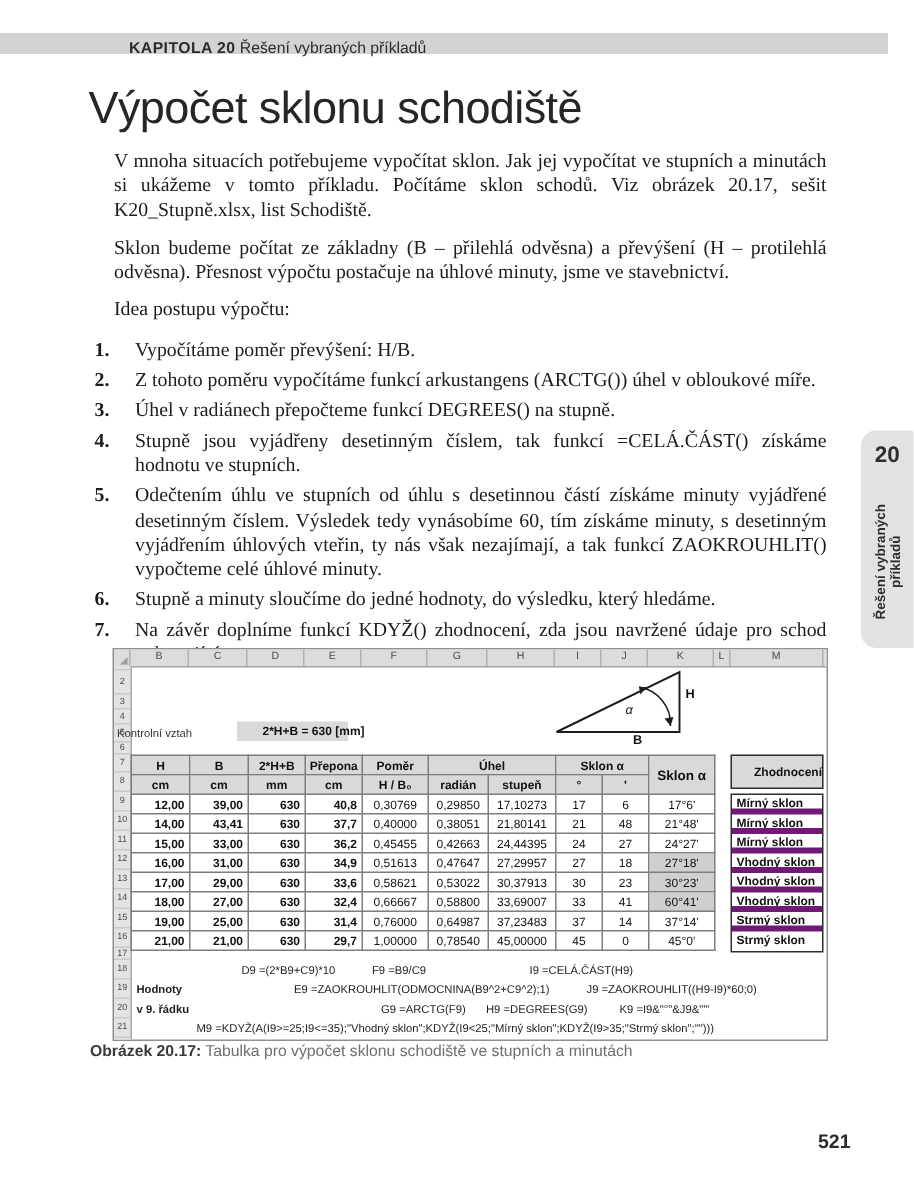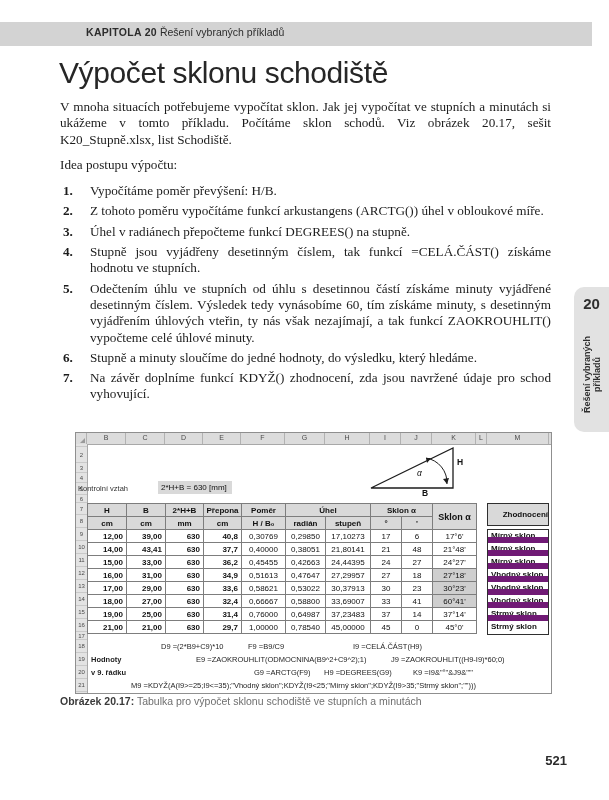--- a/index.html
+++ b/index.html
@@ -1,29 +1,29 @@
 <!DOCTYPE html>
 <html><head>
 <meta charset="utf-8">
 <style>
   html,body{margin:0;padding:0;}
   body{width:609px;height:800px;position:relative;background:#ffffff;overflow:hidden;
        font-family:"Liberation Sans",sans-serif;color:#222;}
 
   
-  .band{position:absolute;left:0;top:22px;width:592px;height:24px;background:#d3d3d3;}
+  .band{position:absolute;left:0;top:22px;width:592px;height:14px;background:#d3d3d3;}
   .band-inner{position:absolute;left:86px;top:0;height:20px;line-height:20px;font-size:10.5px;color:#2c2c2c;}
   .band-inner b{letter-spacing:.3px;}
 
   
   .page-title{position:absolute;left:59px;top:56px;font-size:30px;letter-spacing:-.4px;color:#262626;}
   .bodytext{position:absolute;left:60px;top:99px;width:491px;
             font-family:"Liberation Serif","DejaVu Serif",serif;
             font-size:13.2px;line-height:16.3px;text-align:justify;color:#1c1c1c;}
-  .bodytext p{margin:0 0 9px 0;}
+  .bodytext p{margin:0 0 9px 16px;}
   .bodytext p.lead{margin-bottom:10px;text-align:left;}
   ol.steps{list-style:none;margin:0;padding:0;}
   ol.steps li{position:relative;padding-left:30px;margin-bottom:4px;}
   ol.steps li .num{position:absolute;left:3px;top:0;font-weight:bold;}
 
   
   .side-tab{position:absolute;left:574px;top:287px;width:35px;height:145px;background:#e2e2e2;
             border-radius:10px 0 0 10px;}
   .side-tab .tabnum{display:block;text-align:center;margin-top:8px;font-size:15px;font-weight:bold;color:#2e2e2e;}
   .side-tab .tabtext{position:absolute;left:0;right:0;top:36px;bottom:6px;
@@ -42,21 +42,21 @@
             position:absolute;right:1px;bottom:1px;}
   .rowheads{position:absolute;left:0;top:11px;bottom:0;width:11px;background:#e3e3e3;border-right:1px solid #a8a8a8;}
   .rowheads .rh{box-sizing:border-box;border-bottom:1px solid #c9c9c9;font-size:6px;color:#4a4a4a;
             text-align:center;overflow:hidden;}
 
   .sheet-title{position:absolute;left:13px;top:15px;font-size:11.5px;font-weight:bold;color:#0d0d0d;
             text-decoration:underline;white-space:nowrap;}
 
   .ctrl-label{position:absolute;left:2px;top:51px;font-size:7.5px;color:#333;white-space:nowrap;}
   .ctrl-box{position:absolute;left:82px;top:48px;width:74px;height:13px;background:#d9d9d9;
-            font-size:8px;font-weight:normal;line-height:13px;padding-left:3px;box-sizing:border-box;white-space:nowrap;color:#111;}
+            font-size:8px;font-weight:bold;line-height:13px;padding-left:17px;box-sizing:border-box;white-space:nowrap;color:#111;}
 
   .tri-svg{position:absolute;left:293px;top:12px;}
   .tri-lbl{position:absolute;font-size:8.5px;color:#111;white-space:nowrap;}
   .lbl-h{left:381px;top:24px;font-weight:bold;}
   .lbl-b{left:346px;top:55px;font-weight:bold;}
   .lbl-a{left:341px;top:35px;font-style:italic;}
 
   table.grid{position:absolute;left:11px;top:70px;border-collapse:collapse;table-layout:fixed;
             font-size:8px;color:#111;}
   table.grid th,table.grid td{box-sizing:border-box;border:1px solid #7d7d7d;padding:0 3px;height:13px;
@@ -66,21 +66,21 @@
   table.grid .r1{height:12px;}
   table.grid td.b{font-weight:bold;text-align:right;}
   table.grid td.c{text-align:center;}
   table.grid td.hl{background:#cfcfcf;}
   th.kcol{font-size:9px;}
 
   .zh-box{position:absolute;left:411px;top:70px;width:62px;}
   .zh-head{box-sizing:border-box;border:1.5px solid #2f2f2f;background:#d9d9d9;height:23px;line-height:21px;
            text-align:right;font-size:8px;font-weight:bold;color:#111;margin-bottom:3px;}
   .zh-vals{box-sizing:border-box;border:1.5px solid #2f2f2f;}
-  .zh-vals div{box-sizing:border-box;height:13px;line-height:12px;border-bottom:6px solid #701a75;
+  .zh-vals div{box-sizing:border-box;height:13px;line-height:12px;border-bottom:4px solid #701a75;
            font-size:8px;font-weight:bold;padding-left:3px;color:#111;white-space:nowrap;overflow:hidden;}
   .zh-vals div:last-child{border-bottom:none;}
 
   .frm{position:absolute;font-size:7.5px;color:#1d1d1d;white-space:nowrap;}
 
   
   .caption{position:absolute;left:60px;top:695px;font-size:10.5px;color:#6f6f6f;}
   .caption .cap-label{font-weight:bold;color:#3a3a3a;}
   .pagenum{position:absolute;right:42px;top:753px;font-size:13px;font-weight:bold;color:#2b2b2b;}
 </style>
@@ -91,20 +91,21 @@
   <div class="band-inner">
     <b>KAPITOLA 20</b>
     <span>Řešení vybraných příkladů</span>
   </div>
 </div>
 
 <div class="page-title">Výpočet sklonu schodiště</div>
 
 <div class="bodytext">
   <p>V mnoha situacích potřebujeme vypočítat sklon. Jak jej vypočítat ve stupních a minutách si ukážeme v tomto příkladu. Počítáme sklon schodů. Viz obrázek 20.17, sešit K20_Stupně.xlsx, list Schodiště.</p>
+  <p>Sklon budeme počítat ze základny (B – přilehlá odvěsna) a převýšení (H – protilehlá odvěsna). Přesnost výpočtu postačuje na úhlové minuty, jsme ve stavebnictví.</p>
   <p class="lead">Idea postupu výpočtu:</p>
   <ol class="steps" id="steps">
       <li><span class="num">1.</span><span>Vypočítáme poměr převýšení: H/B.</span></li>
       <li><span class="num">2.</span><span>Z tohoto poměru vypočítáme funkcí arkustangens (ARCTG()) úhel v obloukové míře.</span></li>
       <li><span class="num">3.</span><span>Úhel v radiánech přepočteme funkcí DEGREES() na stupně.</span></li>
       <li><span class="num">4.</span><span>Stupně jsou vyjádřeny desetinným číslem, tak funkcí =CELÁ.ČÁST() získáme hodnotu ve stupních.</span></li>
       <li><span class="num">5.</span><span>Odečtením úhlu ve stupních od úhlu s desetinnou částí získáme minuty vyjádřené desetinným číslem. Výsledek tedy vynásobíme 60, tím získáme minuty, s desetinným vyjádřením úhlových vteřin, ty nás však nezajímají, a tak funkcí ZAOKROUHLIT() vypočteme celé úhlové minuty.</span></li>
       <li><span class="num">6.</span><span>Stupně a minuty sloučíme do jedné hodnoty, do výsledku, který hledáme.</span></li>
       <li><span class="num">7.</span><span>Na závěr doplníme funkcí KDYŽ() zhodnocení, zda jsou navržené údaje pro schod vyhovující.</span></li>
     </ol>

